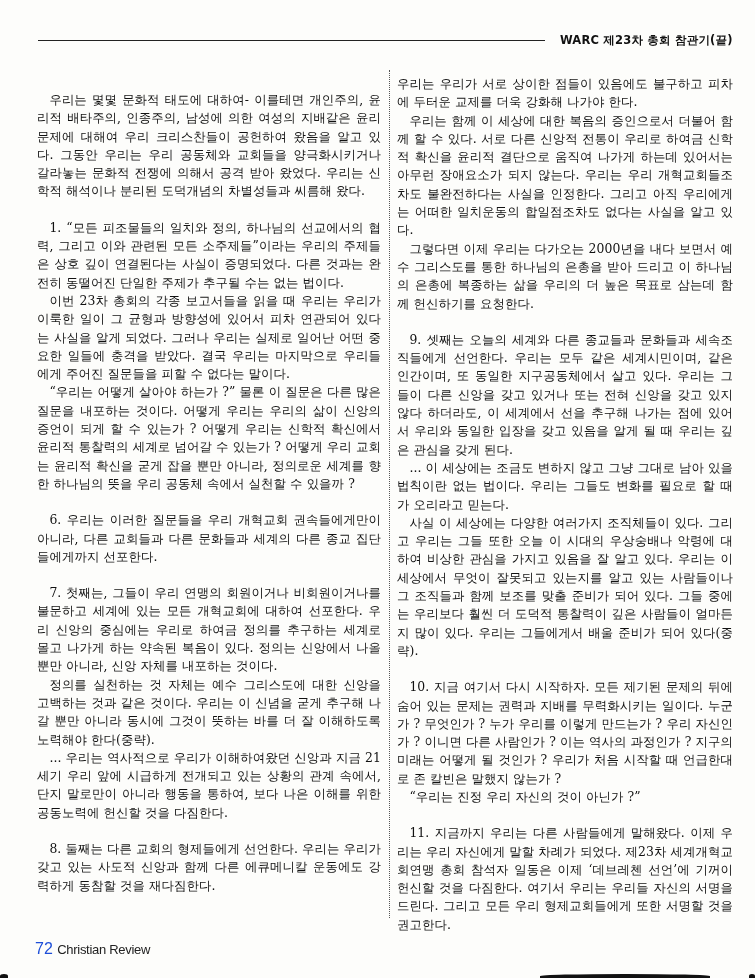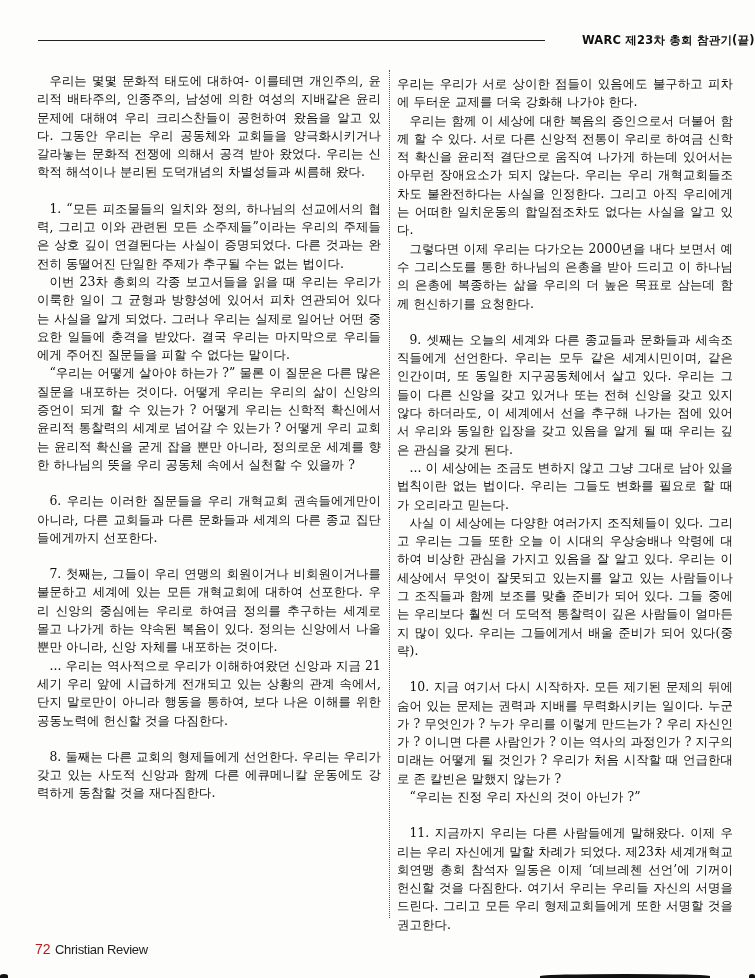--- a/index.html
+++ b/index.html
@@ -1,29 +1,29 @@
 <!DOCTYPE html>
 <html><head>
 <meta charset="utf-8">
 <style>
   html,body{margin:0;padding:0;background:#fdfdfb;}
   body{width:755px;height:978px;position:relative;overflow:hidden;
        font-family:"DejaVu Serif","Liberation Serif",serif;color:#111;}
   .header-rule{position:absolute;left:38px;top:40px;width:507px;height:0;border-top:1.5px solid #222;}
   .header-title{position:absolute;left:560px;top:33px;font-family:"DejaVu Sans","Liberation Sans",sans-serif;
-       font-size:11.5px;font-weight:bold;letter-spacing:0.2px;color:#111;margin-left:22px;}
+       font-size:11.5px;font-weight:bold;letter-spacing:0.2px;color:#111;}
   .col{position:absolute;top:72px;font-size:12.4px;line-height:18.3px;text-align:justify;letter-spacing:0.1px;}
-  .col-left{left:37px;width:344px;}
+  .col-left{left:37px;width:344px;margin-top:19px;}
   .col-right{left:397px;width:336px;top:75px;}
   .col-divider{position:absolute;left:389px;top:70px;height:848px;width:0;border-left:1.5px dotted #555;}
   p{margin:0;text-indent:1em;}
   p.noindent{text-indent:0;}
   .gap{height:18px;}
   .footer{position:absolute;left:35px;top:940px;font-family:"Liberation Sans","DejaVu Sans",sans-serif;}
-  .page-num{font-size:14px;color:#b91c1c;}
+  .page-num{font-size:16px;color:#1d4ed8;}
   .mag-name{font-size:13px;color:#222;letter-spacing:-0.3px;}
   .edge-shadow{position:absolute;bottom:0;height:4px;background:#111;border-radius:50% 50% 0 0;}
 </style>
 </head>
 <body>
 
 <div class="header-rule"></div>
 <div class="header-title">WARC 제23차 총회 참관기(끝)</div>
 
 <div class="col-divider"></div>
@@ -31,20 +31,21 @@
 <div class="col col-left">
   <p>우리는 몇몇 문화적 태도에 대하여- 이를테면 개인주의, 윤리적 배타주의, 인종주의, 남성에 의한 여성의 지배같은 윤리문제에 대해여 우리 크리스찬들이 공헌하여 왔음을 알고 있다. 그동안 우리는 우리 공동체와 교회들을 양극화시키거나 갈라놓는 문화적 전쟁에 의해서 공격 받아 왔었다. 우리는 신학적 해석이나 분리된 도덕개념의 차별성들과 씨름해 왔다.</p>
   <div class="gap"></div>
   <p>1. “모든 피조물들의 일치와 정의, 하나님의 선교에서의 협력, 그리고 이와 관련된 모든 소주제들”이라는 우리의 주제들은 상호 깊이 연결된다는 사실이 증명되었다. 다른 것과는 완전히 동떨어진 단일한 주제가 추구될 수는 없는 법이다.</p>
   <p>이번 23차 총회의 각종 보고서들을 읽을 때 우리는 우리가 이룩한 일이 그 균형과 방향성에 있어서 피차 연관되어 있다는 사실을 알게 되었다. 그러나 우리는 실제로 일어난 어떤 중요한 일들에 충격을 받았다. 결국 우리는 마지막으로 우리들에게 주어진 질문들을 피할 수 없다는 말이다.</p>
   <p>“우리는 어떻게 살아야 하는가 ?” 물론 이 질문은 다른 많은 질문을 내포하는 것이다. 어떻게 우리는 우리의 삶이 신앙의 증언이 되게 할 수 있는가 ? 어떻게 우리는 신학적 확신에서 윤리적 통찰력의 세계로 넘어갈 수 있는가 ? 어떻게 우리 교회는 윤리적 확신을 굳게 잡을 뿐만 아니라, 정의로운 세계를 향한 하나님의 뜻을 우리 공동체 속에서 실천할 수 있을까 ?</p>
   <div class="gap"></div>
   <p>6. 우리는 이러한 질문들을 우리 개혁교회 권속들에게만이 아니라, 다른 교회들과 다른 문화들과 세계의 다른 종교 집단들에게까지 선포한다.</p>
   <div class="gap"></div>
   <p>7. 첫째는, 그들이 우리 연맹의 회원이거나 비회원이거나를 불문하고 세계에 있는 모든 개혁교회에 대하여 선포한다. 우리 신앙의 중심에는 우리로 하여금 정의를 추구하는 세계로 몰고 나가게 하는 약속된 복음이 있다. 정의는 신앙에서 나올 뿐만 아니라, 신앙 자체를 내포하는 것이다.</p>
+  <p>정의를 실천하는 것 자체는 예수 그리스도에 대한 신앙을 고백하는 것과 같은 것이다. 우리는 이 신념을 굳게 추구해 나갈 뿐만 아니라 동시에 그것이 뜻하는 바를 더 잘 이해하도록 노력해야 한다(중략).</p>
   <p>... 우리는 역사적으로 우리가 이해하여왔던 신앙과 지금 21세기 우리 앞에 시급하게 전개되고 있는 상황의 관계 속에서, 단지 말로만이 아니라 행동을 통하여, 보다 나은 이해를 위한 공동노력에 헌신할 것을 다짐한다.</p>
   <div class="gap"></div>
   <p>8. 둘째는 다른 교회의 형제들에게 선언한다. 우리는 우리가 갖고 있는 사도적 신앙과 함께 다른 에큐메니칼 운동에도 강력하게 동참할 것을 재다짐한다.</p>
 </div>
 
 <div class="col col-right">
   <p class="noindent">우리는 우리가 서로 상이한 점들이 있음에도 불구하고 피차에 두터운 교제를 더욱 강화해 나가야 한다.</p>
   <p>우리는 함께 이 세상에 대한 복음의 증인으로서 더불어 함께 할 수 있다. 서로 다른 신앙적 전통이 우리로 하여금 신학적 확신을 윤리적 결단으로 움직여 나가게 하는데 있어서는 아무런 장애요소가 되지 않는다. 우리는 우리 개혁교회들조차도 불완전하다는 사실을 인정한다. 그리고 아직 우리에게는 어떠한 일치운동의 합일점조차도 없다는 사실을 알고 있다.</p>
   <p>그렇다면 이제 우리는 다가오는 2000년을 내다 보면서 예수 그리스도를 통한 하나님의 은총을 받아 드리고 이 하나님의 은총에 복종하는 삶을 우리의 더 높은 목표로 삼는데 함께 헌신하기를 요청한다.</p>
   <div class="gap"></div>

